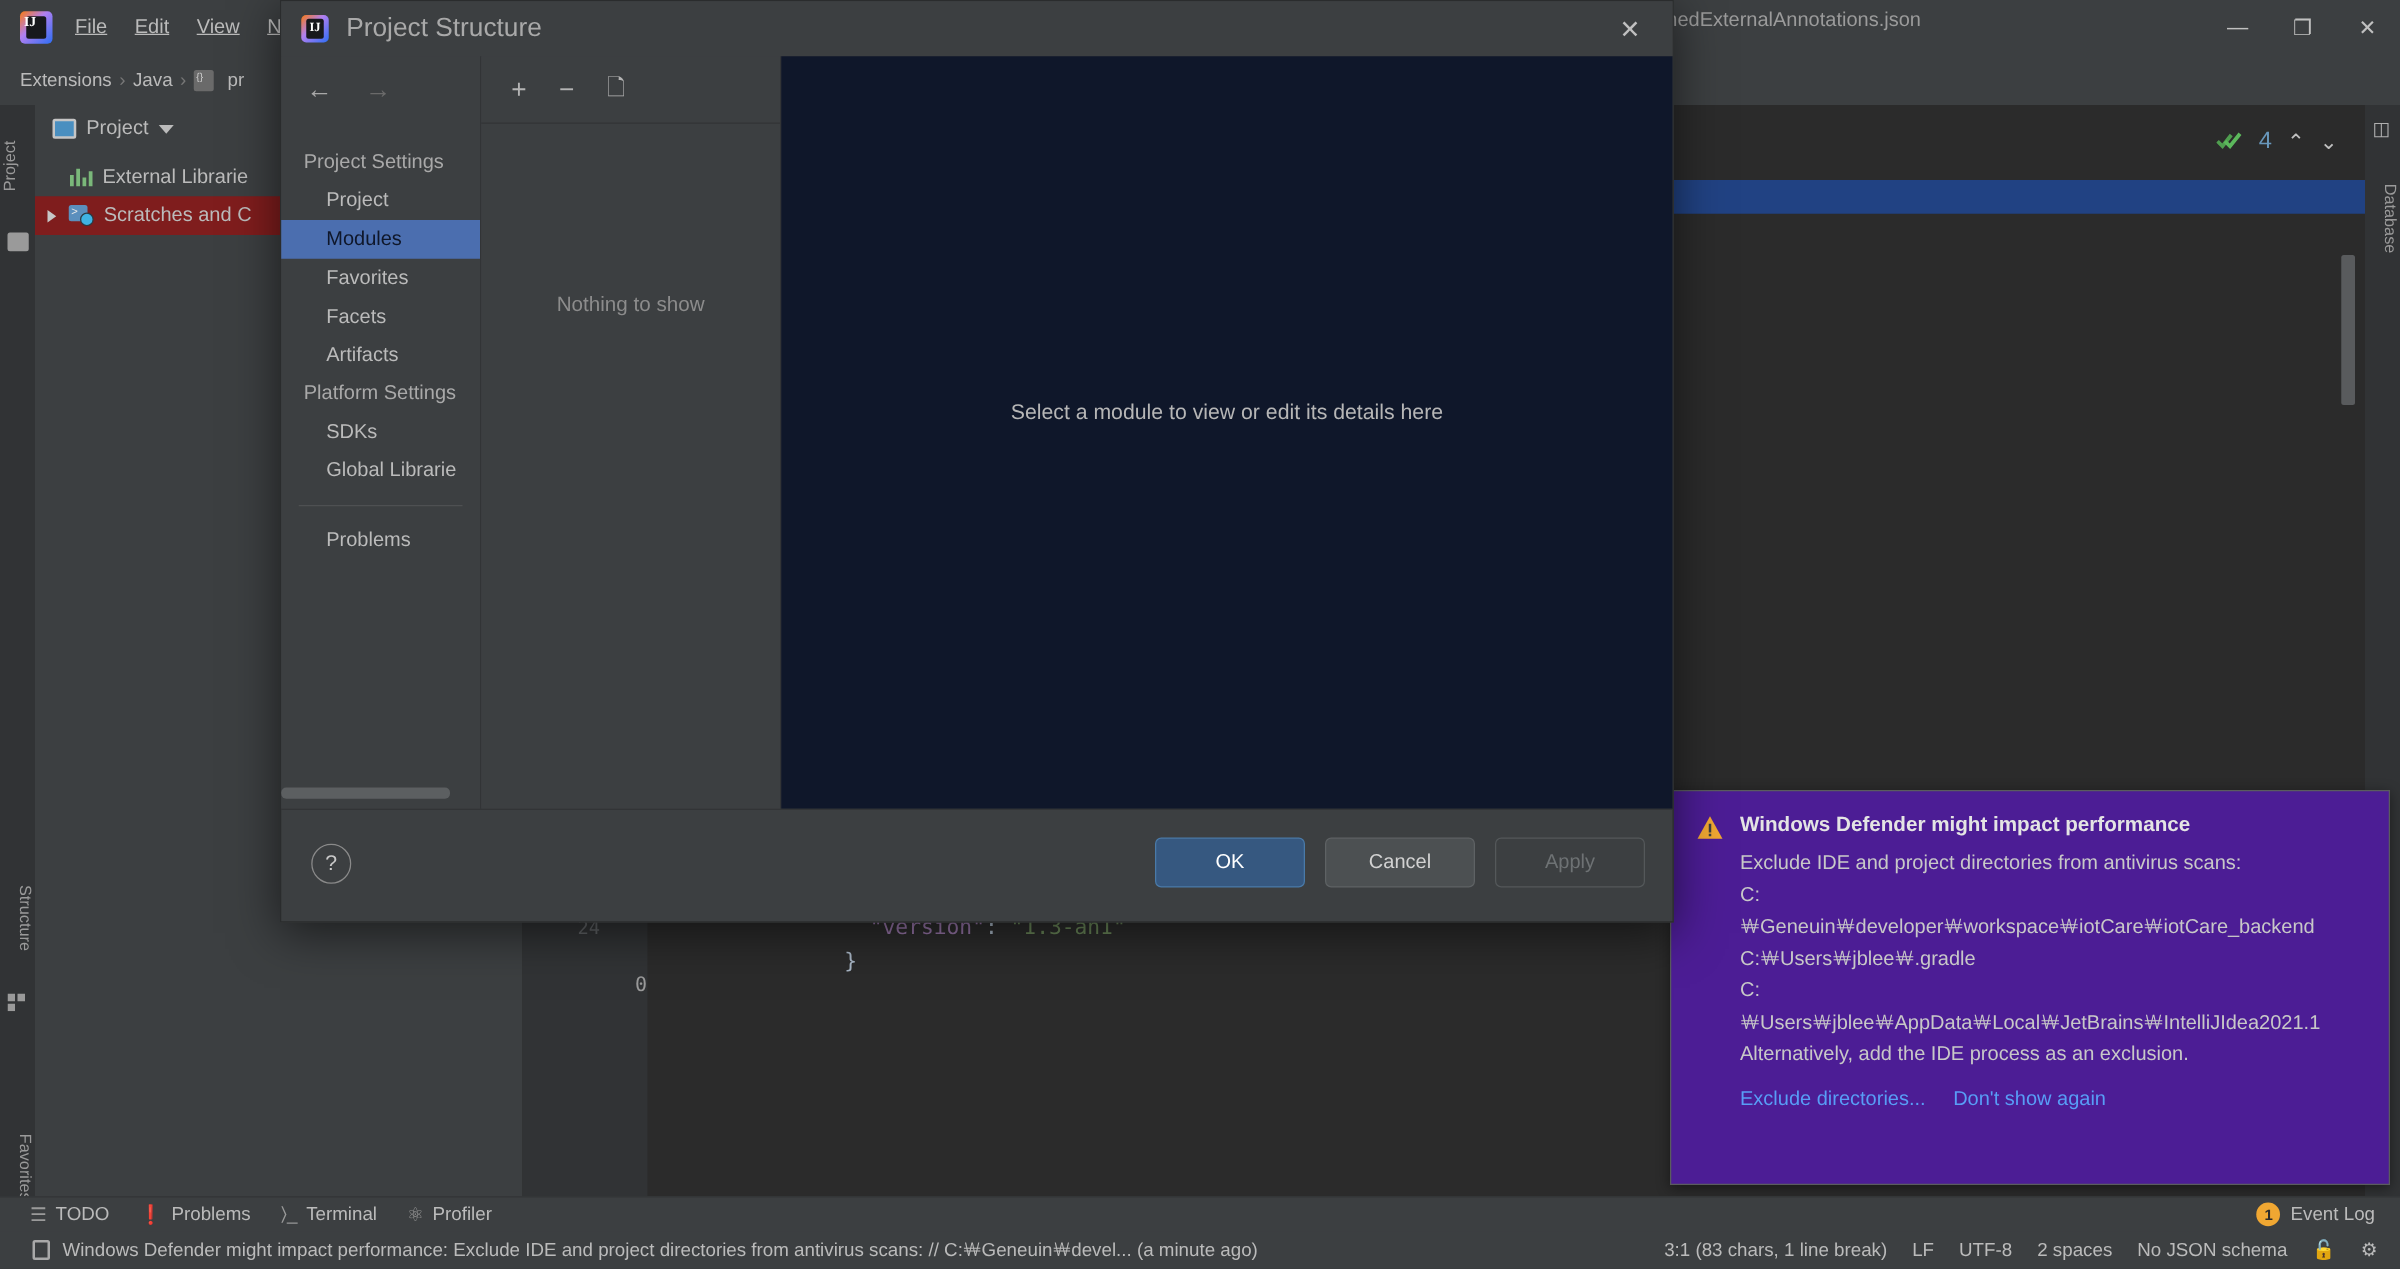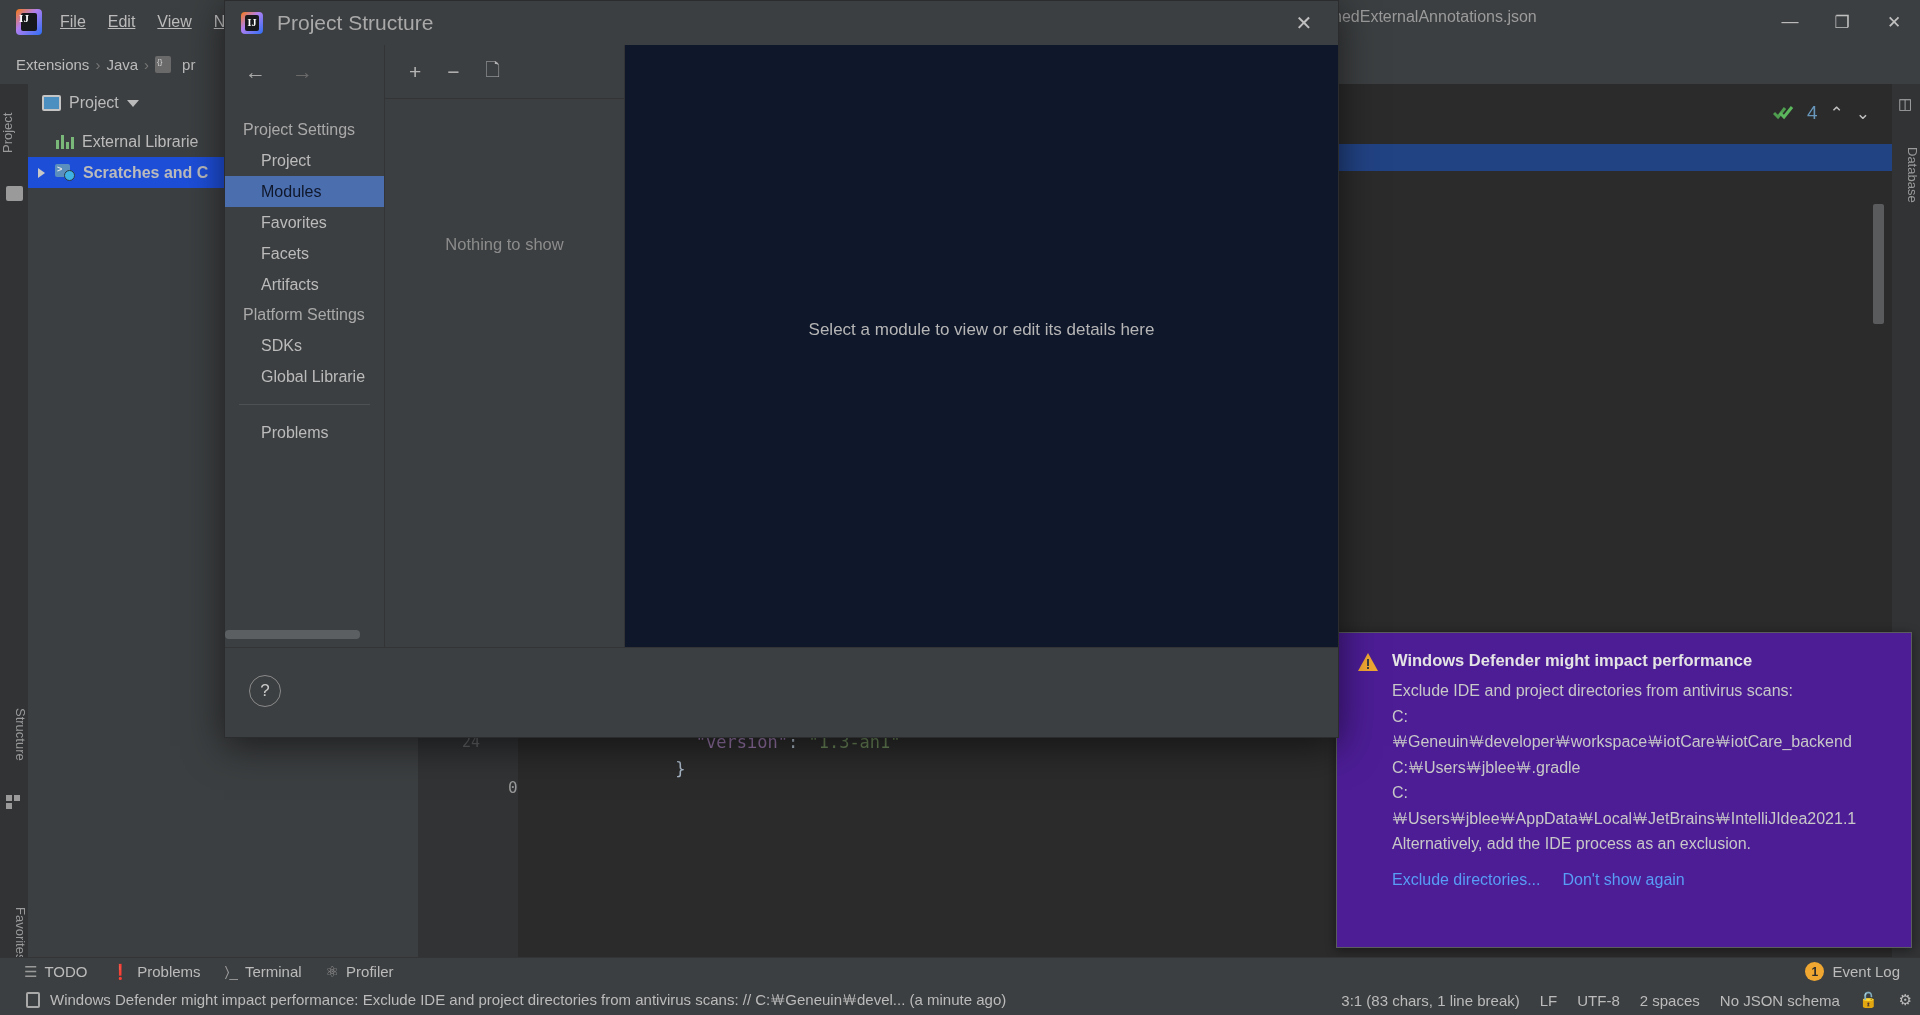--- a/index.html
+++ b/index.html
@@ -65,21 +65,21 @@
   .vtab.down { transform:rotate(180deg); }
   .stripicon { position:absolute; left:6px; width:17px; height:15px; }
 
   
   .projpanel { position:absolute; left:28px; top:84px; width:390px; bottom:58px; background:#3c3f41; }
   .projhead { display:flex; align-items:center; height:38px; padding-left:14px; gap:8px; color:#bbbbbb; font-size:16px; }
   .pjic { width:19px; height:16px; background:#4a8fc0; border:2px solid #c5c5c5; border-radius:2px; }
   .caret-d { width:0;height:0;border-left:6px solid transparent;border-right:6px solid transparent;border-top:7px solid #bbb; }
   .tree { margin-top:4px; }
   .trow { height:31px; display:flex; align-items:center; padding-left:28px; gap:8px; color:#bbbbbb; font-size:16px; white-space:nowrap; }
-  .trow.sel { background:#1d4ed8; padding-left:10px;font-weight:bold; }
+  .trow.sel { background:#7f1d1d; padding-left:10px; }
   .arrow-r { width:0;height:0;border-top:5px solid transparent;border-bottom:5px solid transparent;border-left:7px solid #c7c7c7; margin-right:2px;}
   .lib-ic { width:18px;height:15px; display:flex; gap:2px; align-items:flex-end; }
   .lib-ic i { width:3px; background:#7ab87a; display:block; }
   .scr-ic { width:20px;height:17px; position:relative; }
   .scr-ic .b { position:absolute; left:0; top:0; width:15px;height:13px;background:#5b8fbd;border-radius:2px; }
   .scr-ic .b::after{content:">";position:absolute;left:2px;top:0px;font-size:9px;color:#e8e8e8;}
   .scr-ic .c { position:absolute; right:0; bottom:0; width:11px;height:11px;border-radius:50%;background:#3fb3e3;border:1px solid #2c3a42; }
 
   
   .editor { position:absolute; left:418px; top:84px; right:28px; bottom:58px; background:#2b2b2b; }
@@ -111,21 +111,21 @@
     display:flex; align-items:center; border-top:1px solid #323436; }
   .btab { display:flex; align-items:center; gap:7px; margin-left:24px; color:#bbbbbb; font-size:15px; }
   .eventlog { position:absolute; right:20px; display:flex; align-items:center; gap:8px; color:#bbbbbb; font-size:15px; }
   .badge1 { width:19px;height:19px;border-radius:50%;background:#f0a732;color:#2b2b2b;font-size:12px;
     display:flex;align-items:center;justify-content:center;font-weight:bold; }
 
   
   .statusbar { position:absolute; left:0; bottom:0; width:1920px; height:30px; background:#3c3f41;
     display:flex; align-items:center; color:#bbbbbb; font-size:15px; }
   .sb-left { display:flex; align-items:center; gap:10px; margin-left:14px; white-space:nowrap;padding-left:12px; }
-  .sb-right { position:absolute; right:8px; display:flex; align-items:center; gap:20px; white-space:nowrap; }
+  .sb-right { position:absolute; right:18px; display:flex; align-items:center; gap:20px; white-space:nowrap; }
   .sq-ic { width:14px;height:16px;border:2px solid #a9a9a9;border-radius:2px; }
 
   
   .balloon {
     position:absolute; left:1336px; top:632px; width:576px; height:316px;
     background:#4c1d95; border:1px solid #5a5c5e; box-shadow:0 2px 10px rgba(0,0,0,.45);
     padding:18px 20px 10px 20px;
   }
   .bhead { display:flex; align-items:flex-start; gap:13px; }
   .warn-tri { width:22px;height:20px; flex:none; position:relative; margin-top:1px; }
@@ -427,16 +427,21 @@
         <div class="nothing">Nothing to show</div>
       </div>
 
       <div class="dlg-right">
         <div class="select-msg">Select a module to view or edit its details here</div>
       </div>
     </div>
 
     <div class="dlg-footer">
       <div class="helpbtn">?</div>
+      <div class="foot-btns">
+        <div class="btn primary">OK</div>
+        <div class="btn normal">Cancel</div>
+        <div class="btn disabled">Apply</div>
+      </div>
     </div>
   </div>
 
 </div>
 
 </body></html>

